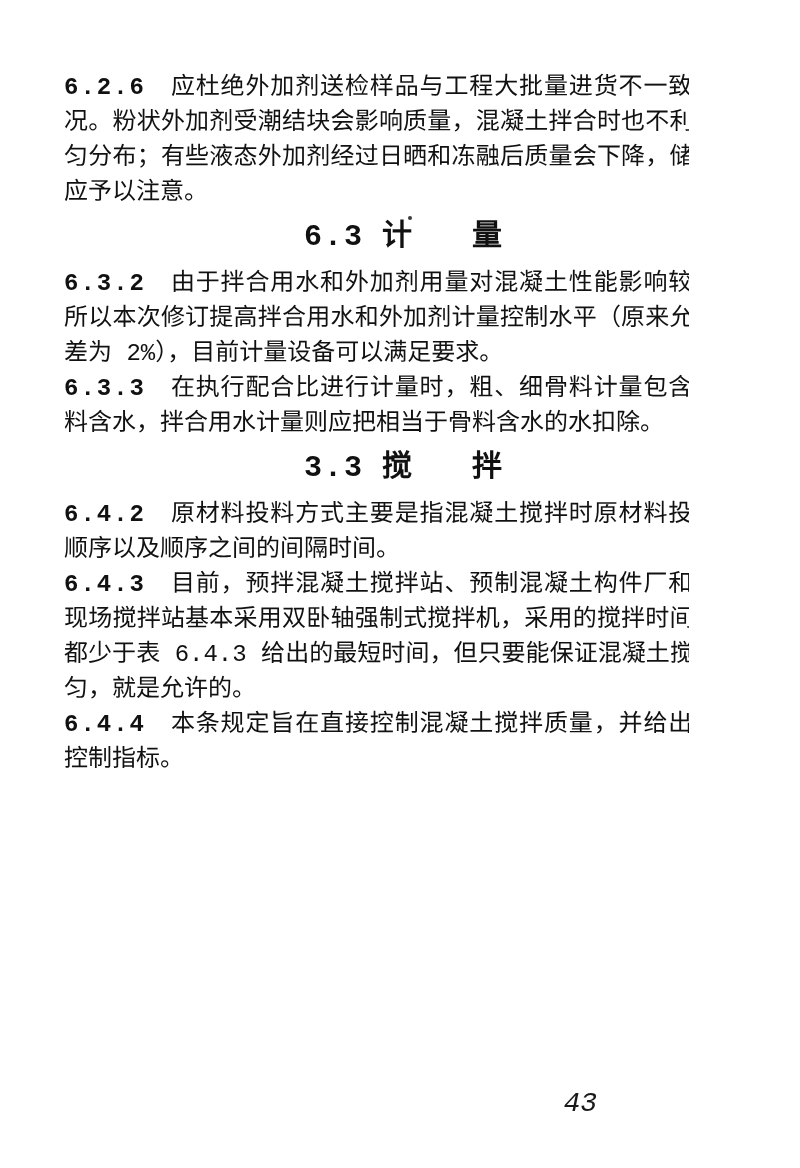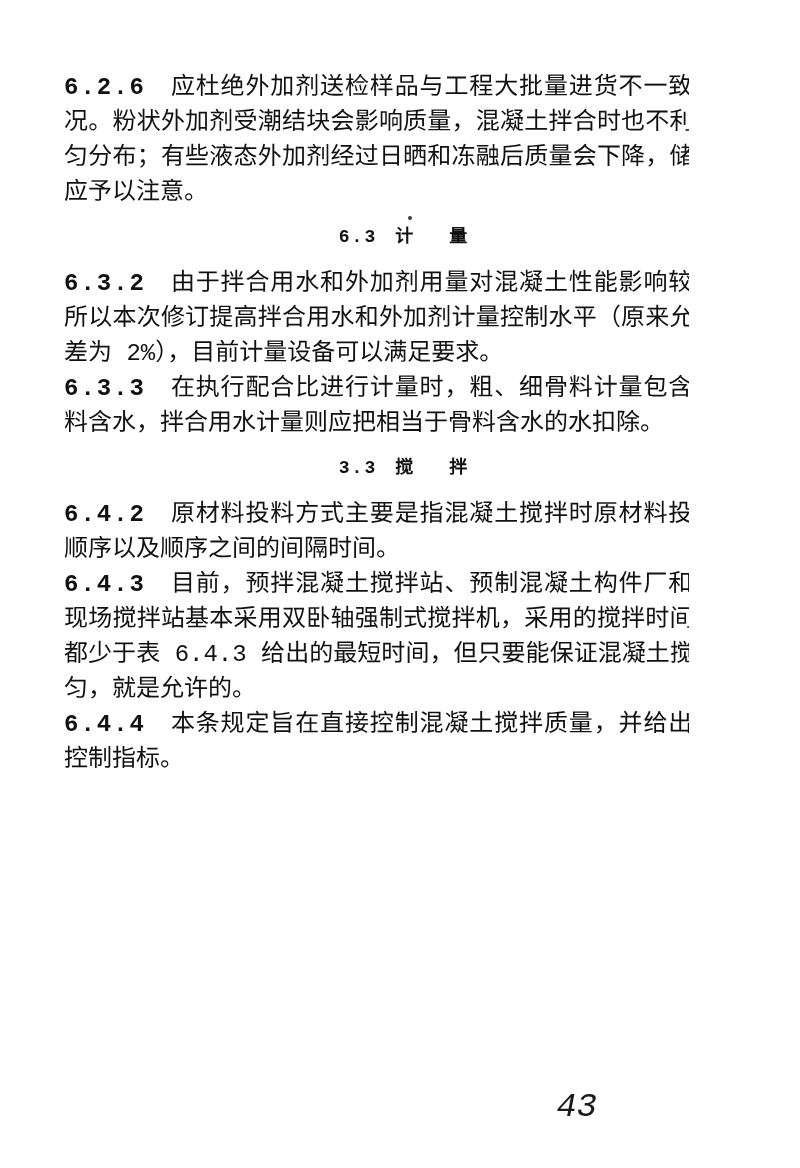--- a/index.html
+++ b/index.html
@@ -30,34 +30,34 @@
     word-break: break-all;
   }
   p.clause .clause-num {
     font-weight: bold;
     letter-spacing: 2px;
     margin-right: 24px;
     white-space: nowrap;
   }
   h2.section-heading {
     margin: 9px 0 11px 0;
-    font-size: 18px;
+    font-size: 30px;
     line-height: 36px;
     text-align: center;
     font-weight: bold;
   }
   h2.section-heading .section-num {
     letter-spacing: 2px;
     margin-right: 18px;
   }
   .page-number {
     position: absolute;
     right: 92px;
     top: 1088px;
-    font-size: 34px;
+    font-size: 28px;
     font-style: italic;
     color: #1a1a1a;
   }
   .speck {
     position: absolute;
     left: 408px;
     top: 216px;
     width: 4px;
     height: 4px;
     border-radius: 50%;

